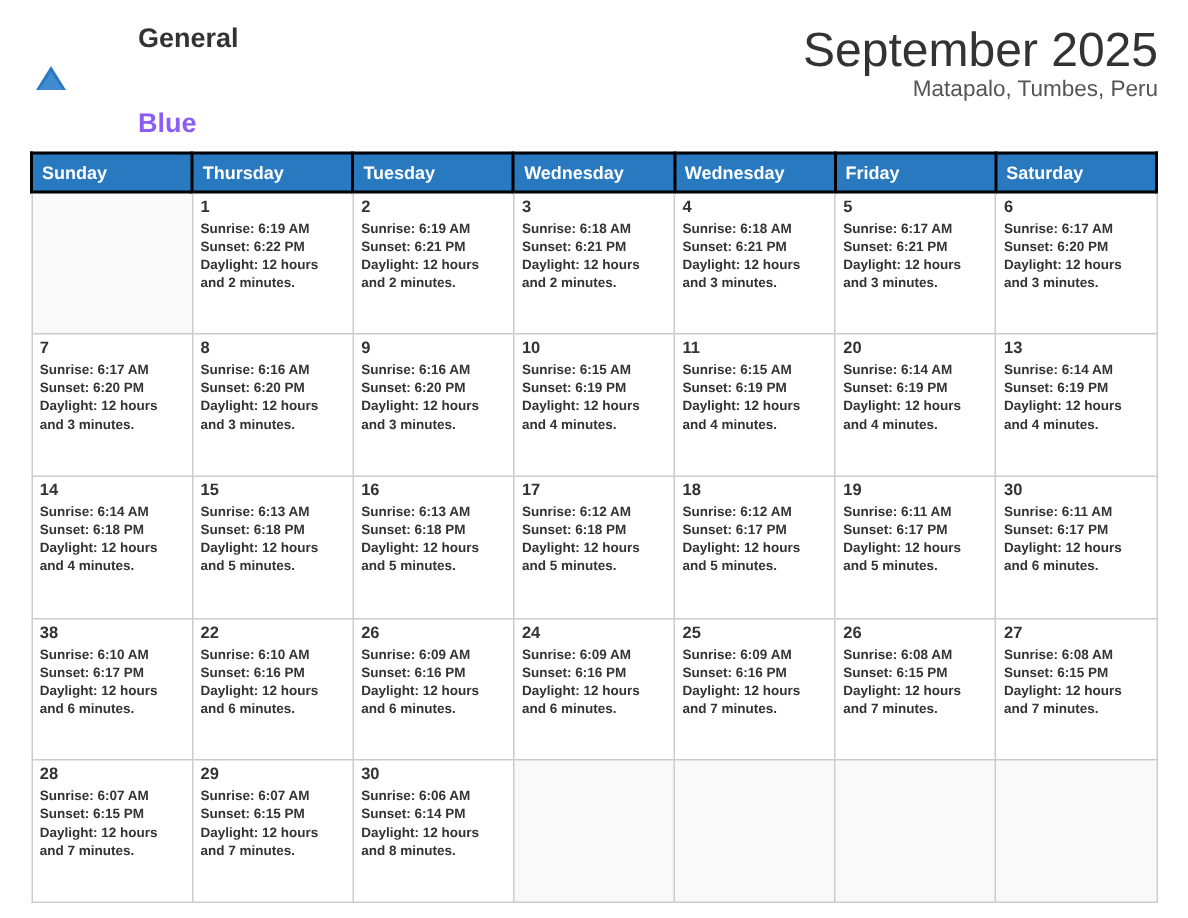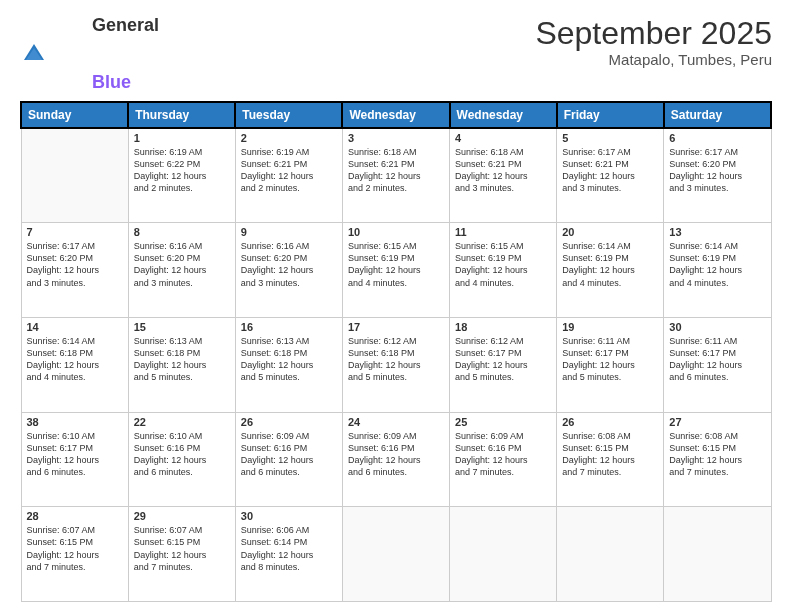--- a/index.html
+++ b/index.html
@@ -89,20 +89,21 @@
     .day-number {
       font-size: 11px;
       font-weight: bold;
       margin-bottom: 2px;
       display: block;
     }
     .day-info {
       font-size: 9px;
       color: #333;
       line-height: 1.35;
+      font-weight: bold;
     }
     .empty-cell {
       background: #f9f9f9;
     }
     .last-row td {
       height: 65px;
     }
   </style>
 </head>
 <body>

